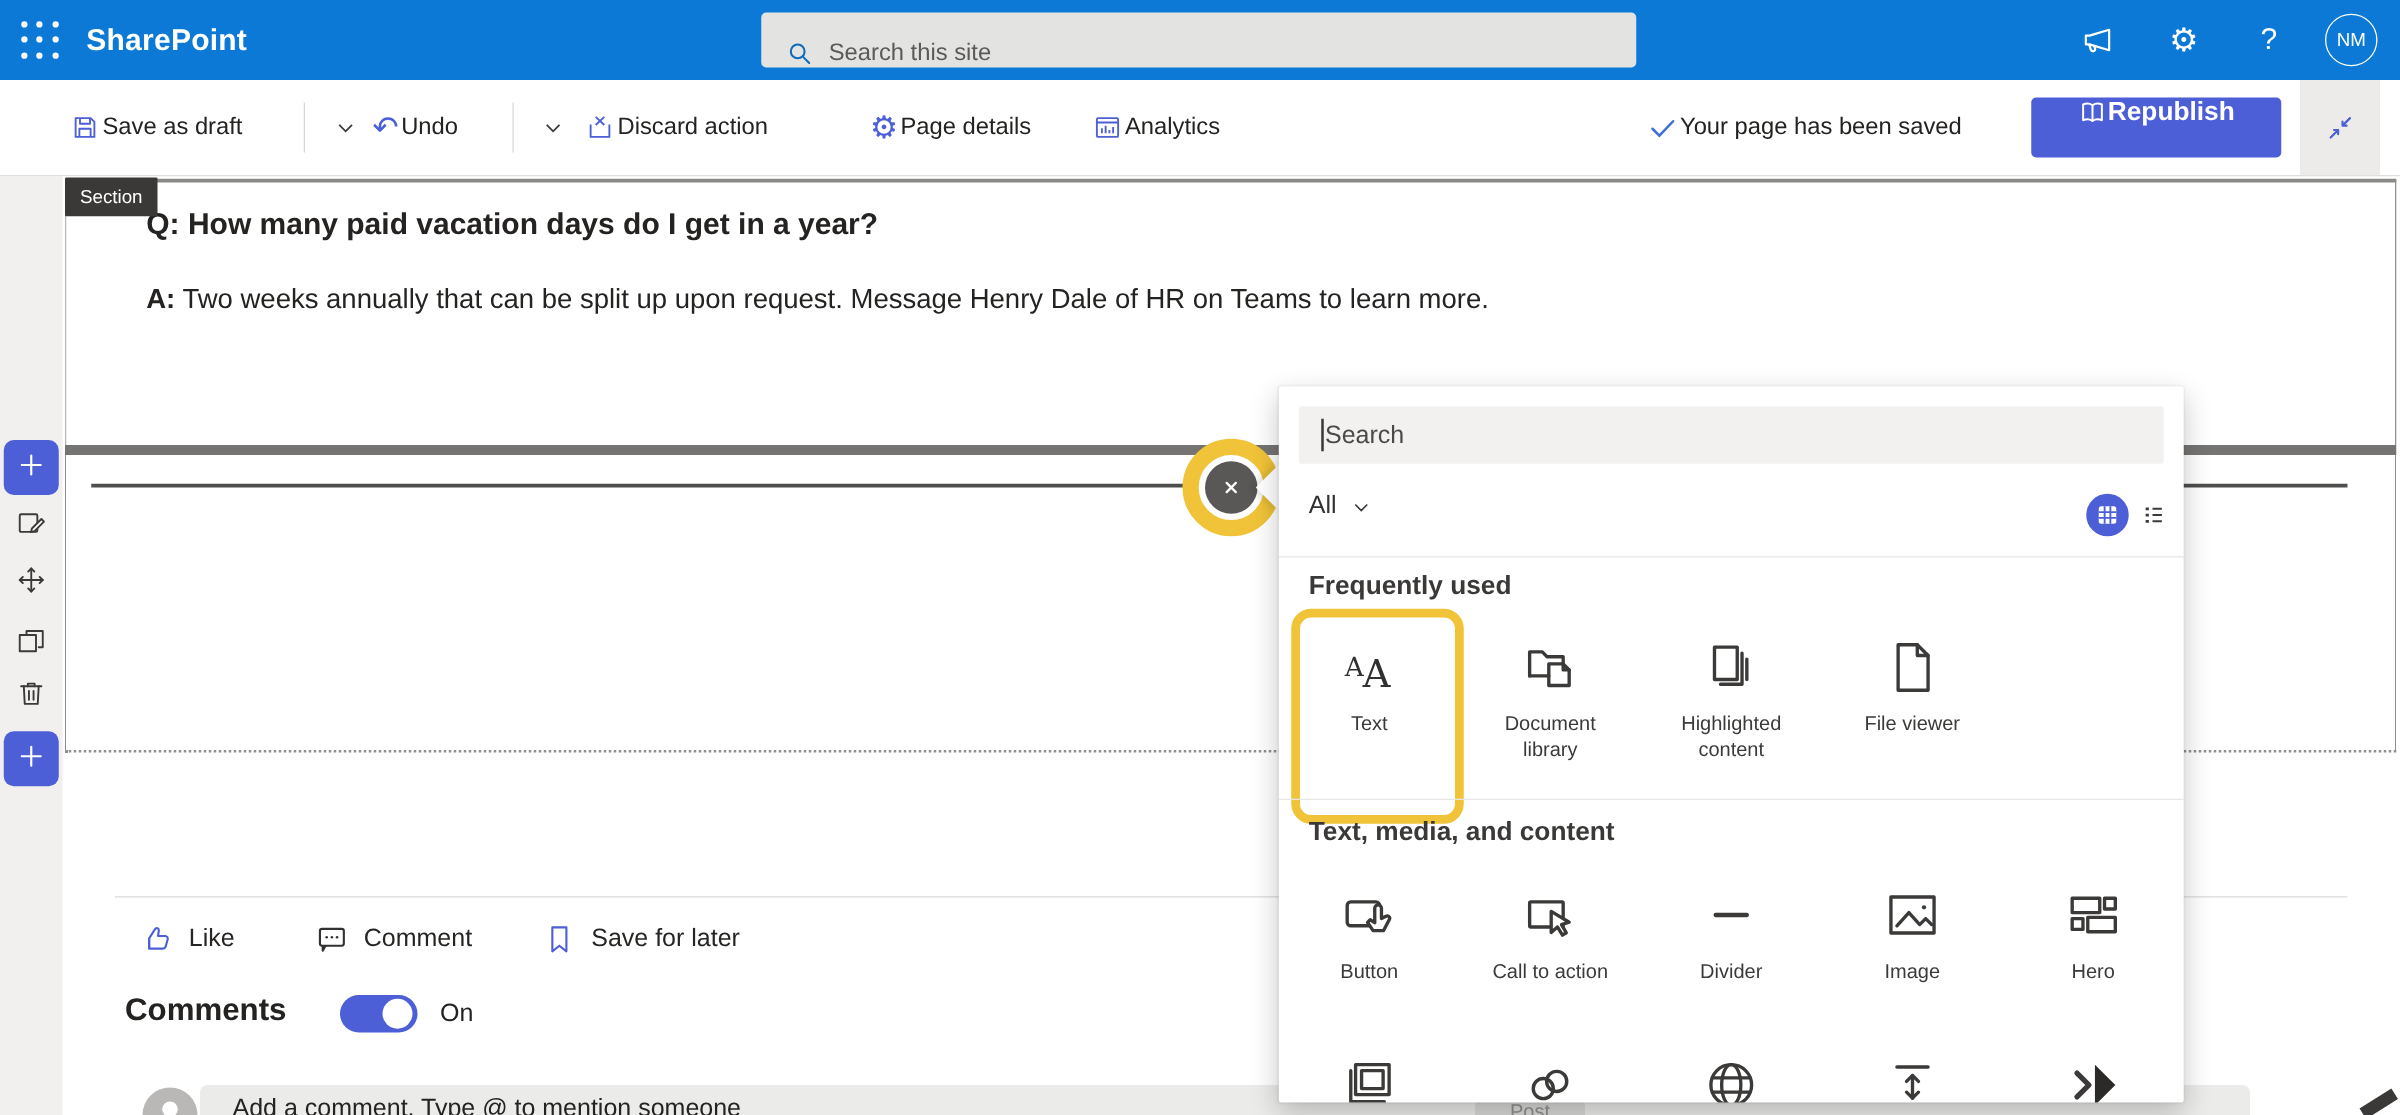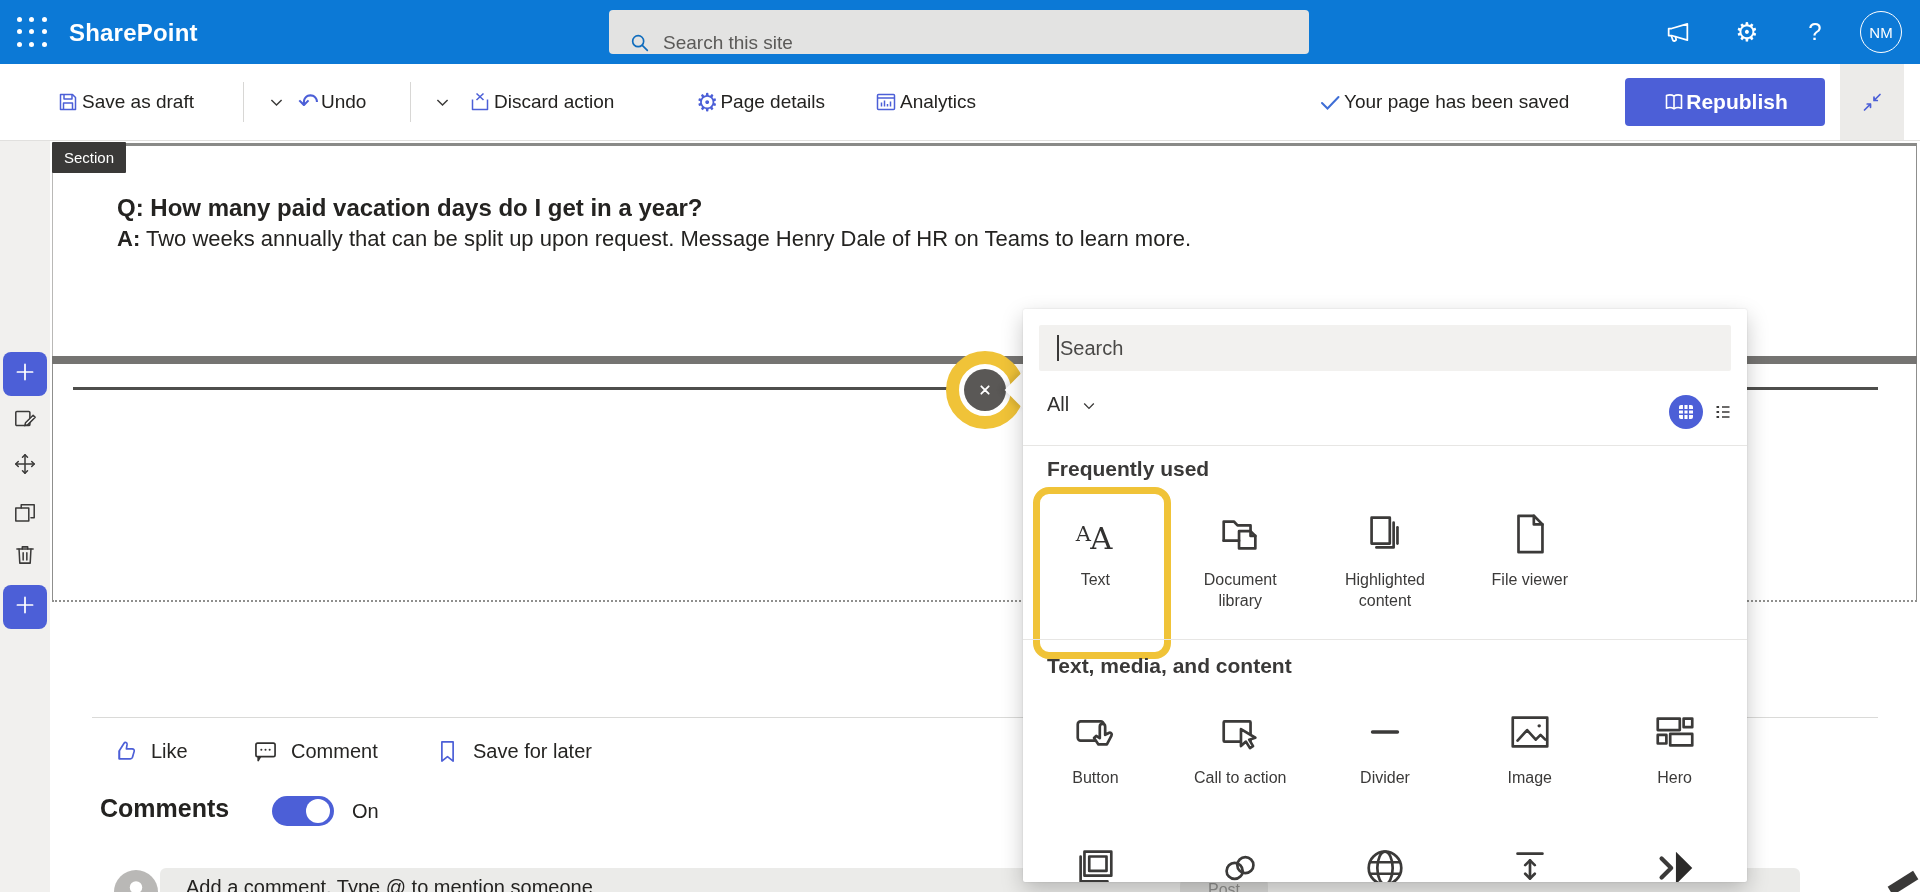--- a/index.html
+++ b/index.html
@@ -29,39 +29,39 @@
   #command-bar { position:absolute; left:0; top:64px; width:1920px; height:77px; background:#fff;
     border-bottom:1px solid #e1e0de; z-index:19; }
   .cmd-item { position:absolute; top:0; height:76px; display:flex; align-items:center; gap:2px;
     font-size:19px; color:#242321; cursor:pointer; }
   .cmd-item svg { width:24px; height:24px; }
   .accent-glyph { color:#4c5fd7; font-size:25px; line-height:24px; }
   .cmd-divider { position:absolute; top:18px; width:1px; height:40px; background:#d8d7d5; }
   .chev { position:absolute; top:30px; width:17px; height:17px; cursor:pointer; }
   #republish-btn { position:absolute; left:1625px; top:14px; width:200px; height:48px; background:#4c5fd7;
     border:none; border-radius:4px; color:#fff; font-size:21px; font-weight:bold; cursor:pointer;
-    display:flex; align-items:center; justify-content:center; font-family:"Liberation Sans",sans-serif; }
+    display:flex; align-items:flex-start; justify-content:center; font-family:"Liberation Sans",sans-serif; }
   #republish-btn svg { width:24px; height:24px; }
   #collapse-block { position:absolute; left:1840px; top:0; width:64px; height:76px; background:#ecebe9;
     display:flex; align-items:center; justify-content:center; cursor:pointer; }
   #collapse-block svg { width:24px; height:24px; }
 
   
   #left-rail { position:absolute; left:0; top:141px; width:50px; height:751px; background:#f1f0ee; z-index:5; }
   .rail-btn { position:absolute; left:3px; width:44px; height:44px; display:flex; align-items:center;
     justify-content:center; cursor:pointer; border-radius:8px; }
   .rail-btn.blue { background:#4c5fd7; }
   .rail-btn svg { width:26px; height:26px; }
   #canvas { position:absolute; left:50px; top:141px; width:1870px; height:751px; background:#fff; z-index:1; }
 
   #section-1 { position:absolute; left:52px; top:143px; width:1865px; height:213px; background:#fff;
     border-top:3px solid #8a8a88; border-left:1px solid #b9b8b6; border-right:1px solid #8f8f8d; z-index:2; }
   #section-label { position:absolute; left:52px; top:142px; background:#3a3938; color:#fff; font-size:15px;
     padding:7px 12px; z-index:4; border-radius:1px; }
-  #q-line { position:absolute; left:117px; top:166px; font-size:24px; font-weight:bold; color:#242321; z-index:3;margin-top:28px; }
+  #q-line { position:absolute; left:117px; top:166px; font-size:24px; font-weight:bold; color:#242321; z-index:3; }
   #a-line { position:absolute; left:117px; top:226px; font-size:22px; color:#242321; z-index:3; }
   #a-line b { font-weight:bold; }
 
   #section-divider-bar { position:absolute; left:52px; top:356px; width:1865px; height:8px; background:#757472; z-index:2; }
   #section-2 { position:absolute; left:52px; top:364px; width:1865px; height:238px; background:#fff;
     border-left:1px solid #8f8f8d; border-right:1px solid #8f8f8d; border-bottom:2px dotted #8f8f8d; z-index:2; }
   #insert-line { position:absolute; left:73px; top:387px; width:1805px; height:3px; background:#4e4e4c; z-index:3; }
 
   
   #x-ring { position:absolute; left:946px; top:351px; width:78px; height:78px; border:13px solid #f0c338;

